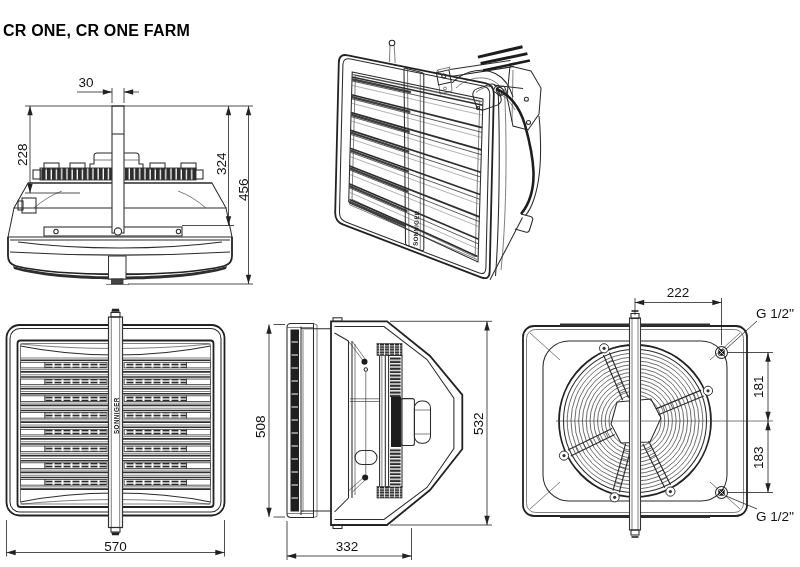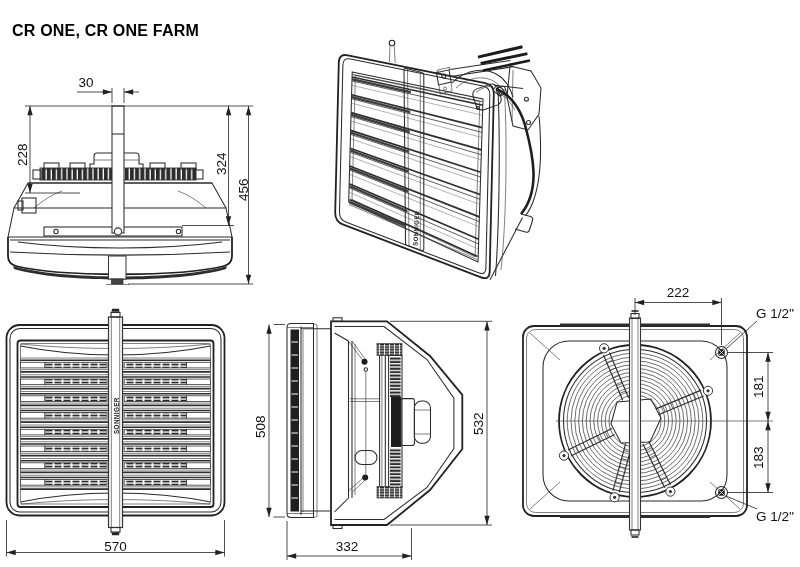--- a/index.html
+++ b/index.html
@@ -1,18 +1,18 @@
 <!DOCTYPE html>
 <html><head>
 <meta charset="utf-8">
 <style>
   html,body{margin:0;padding:0;background:#ffffff;}
   .page{position:relative;width:800px;height:567px;background:#ffffff;overflow:hidden;
         font-family:"Liberation Sans",sans-serif;}
-  .title{position:absolute;left:12px;top:22px;font-size:16px;font-weight:bold;color:#000;
+  .title{position:absolute;left:3px;top:22px;font-size:16px;font-weight:bold;color:#000;
          letter-spacing:0.2px;}
   svg{position:absolute;left:0;top:0;}
   svg text{font-family:"Liberation Sans",sans-serif;font-size:13.5px;fill:#111;}
   .ln   {stroke:#2b2b2b;fill:none;stroke-width:1.05;}
   .ln2  {stroke:#222;fill:none;stroke-width:1.8;}
   .lnt  {stroke:#3a3a3a;fill:none;stroke-width:0.65;}
   .dim  {stroke:#222;fill:none;stroke-width:0.8;}
 </style>
 </head>
 <body>

